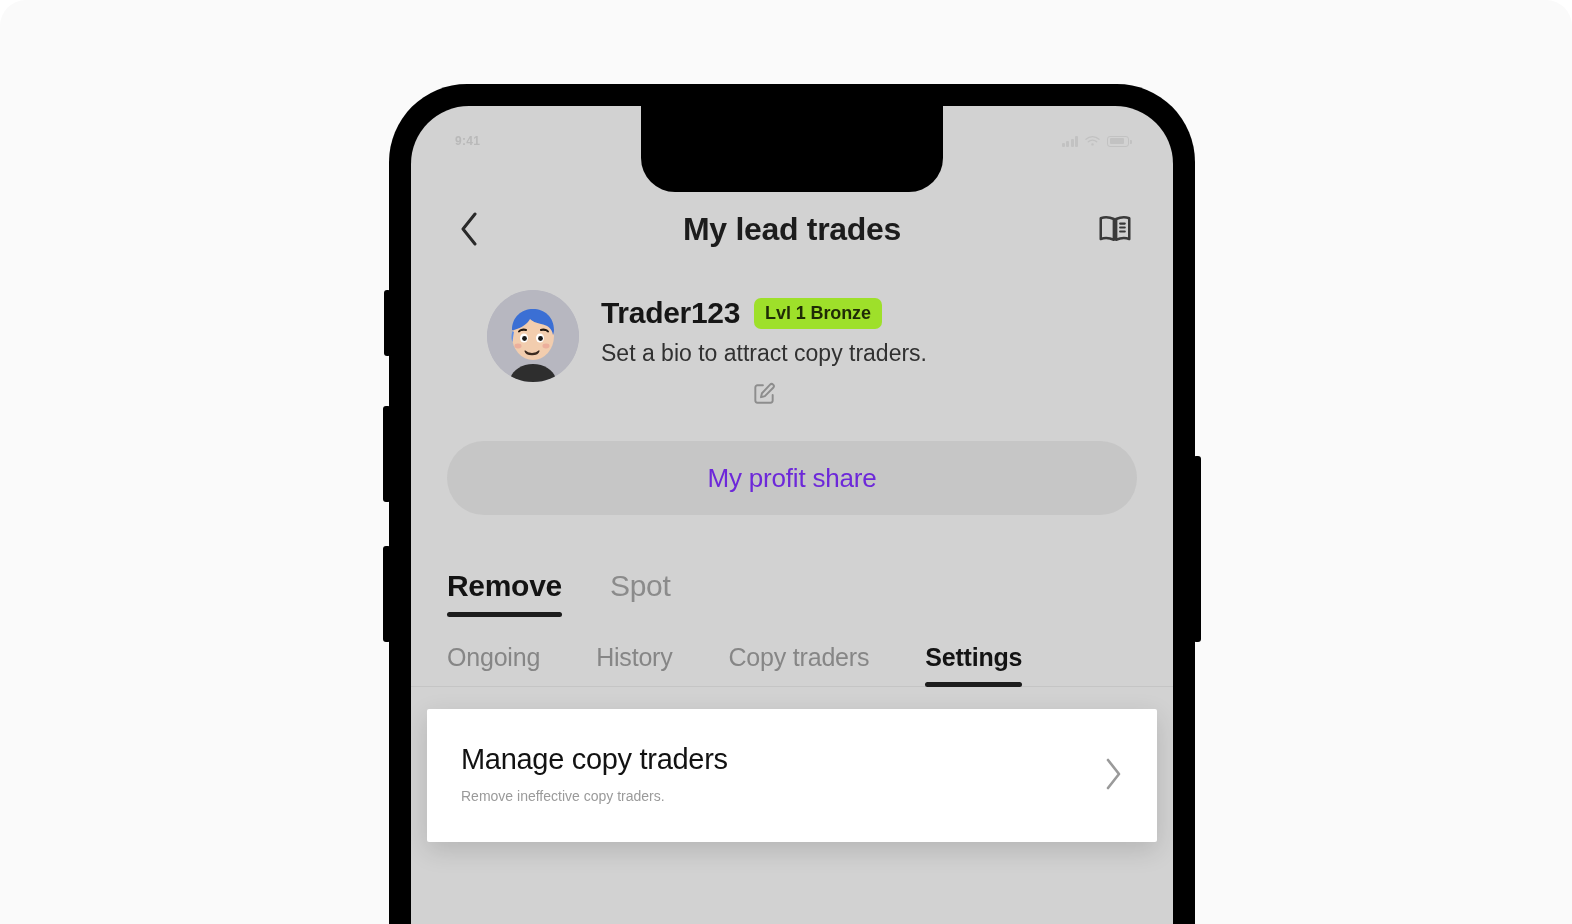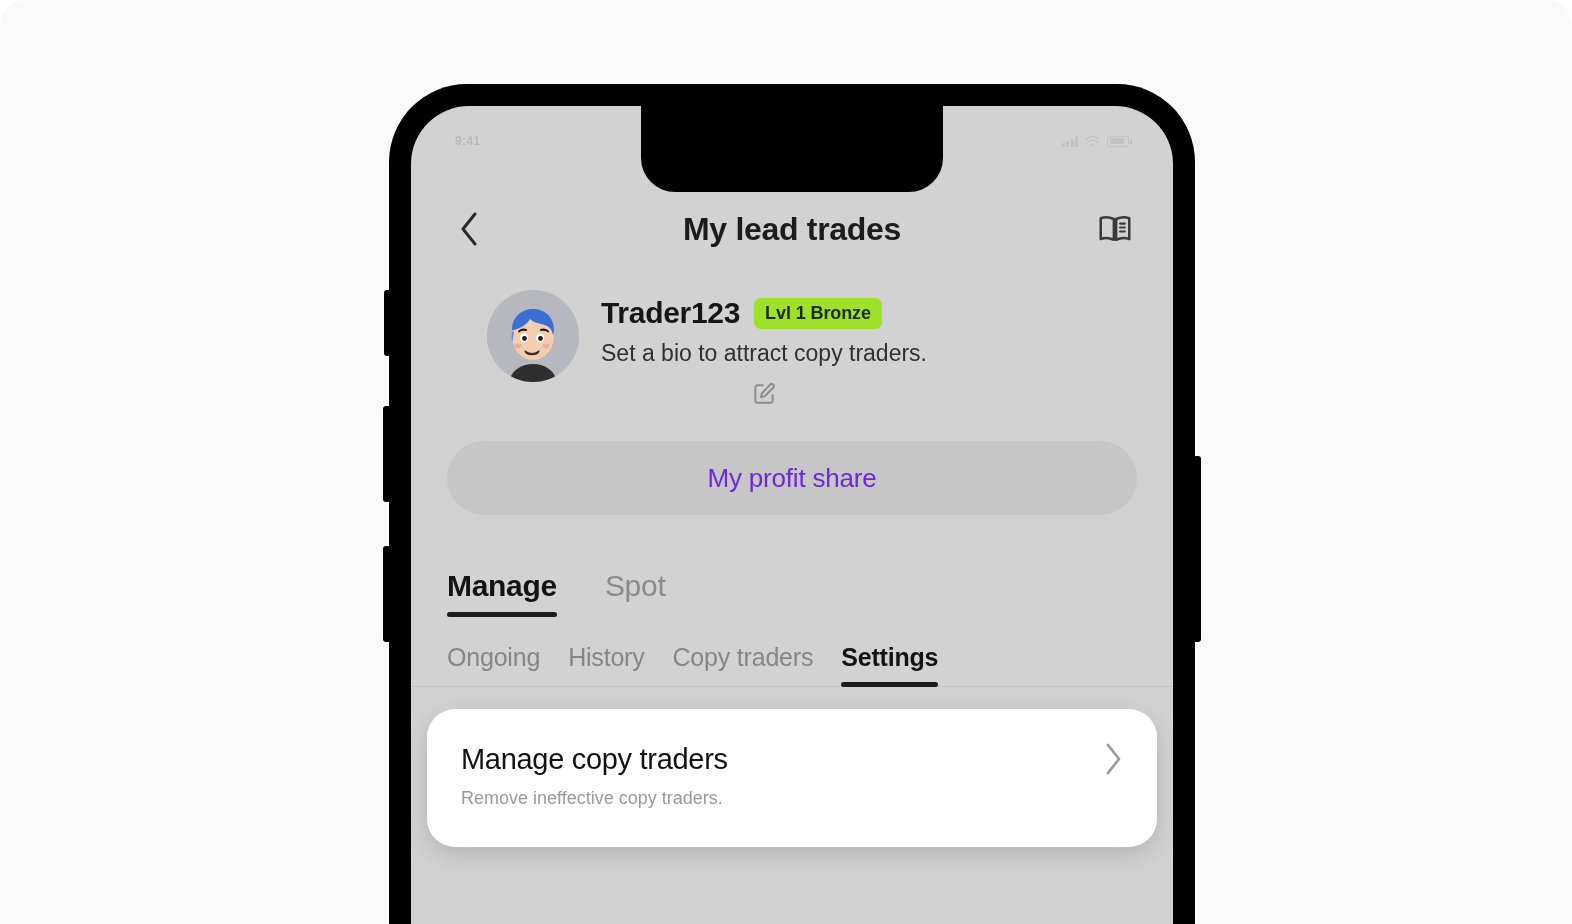--- a/index.html
+++ b/index.html
@@ -235,21 +235,21 @@
     left: 0; right: 0; bottom: 0;
     height: 5px;
     background: #1d1d1d;
     border-radius: 3px;
   }
 
   
   .tabs-sub {
     display: flex;
     align-items: flex-end;
-    gap: 28px;
+    gap: 56px;
     padding: 26px 36px 0 36px;
     border-bottom: 1px solid #c5c5c5;
   }
   .tab-s {
     font-size: 25px;
     color: #868686;
     padding-bottom: 14px;
     position: relative;
     white-space: nowrap;
     letter-spacing: -0.2px;
@@ -261,36 +261,36 @@
     left: 0; right: 0; bottom: -1px;
     height: 5px;
     background: #1d1d1d;
     border-radius: 3px;
   }
 
   
   .card-wrap { padding: 22px 16px 0 16px; }
   .settings-card {
     background: #ffffff;
-    border-radius: 28px;
+    border-radius: 2px;
     box-shadow: 0 8px 26px rgba(0,0,0,0.14);
     padding: 34px 34px 38px 34px;
     display: flex;
-    align-items: flex-start;
+    align-items: center;
     gap: 16px;
   }
   .card-texts { flex: 1; min-width: 0; }
   .card-title {
     font-size: 29px;
     color: #121212;
     letter-spacing: -0.3px;
     white-space: nowrap;
   }
   .card-sub {
-    font-size: 18px;
+    font-size: 14px;
     color: #9a9a9a;
     margin-top: 12px;
     white-space: nowrap;
   }
   .card-chevron { color: #9a9a9a; display: flex; align-items: center; flex-shrink: 0; }
 </style>
 </head>
 <body>
 
 <div class="backdrop"></div>
@@ -376,21 +376,21 @@
         </div>
       </div>
     </div>
 
     <div class="profit-share">
       <span>My profit share</span>
     </div>
 
     <div class="tabs-primary">
       <div class="tab-p active">
-        <span>Manage</span>
+        <span>Remove</span>
       </div>
       <div class="tab-p">
         <span>Spot</span>
       </div>
     </div>
 
     <div class="tabs-sub">
       <div class="tab-s">
         <span>Ongoing</span>
       </div>

